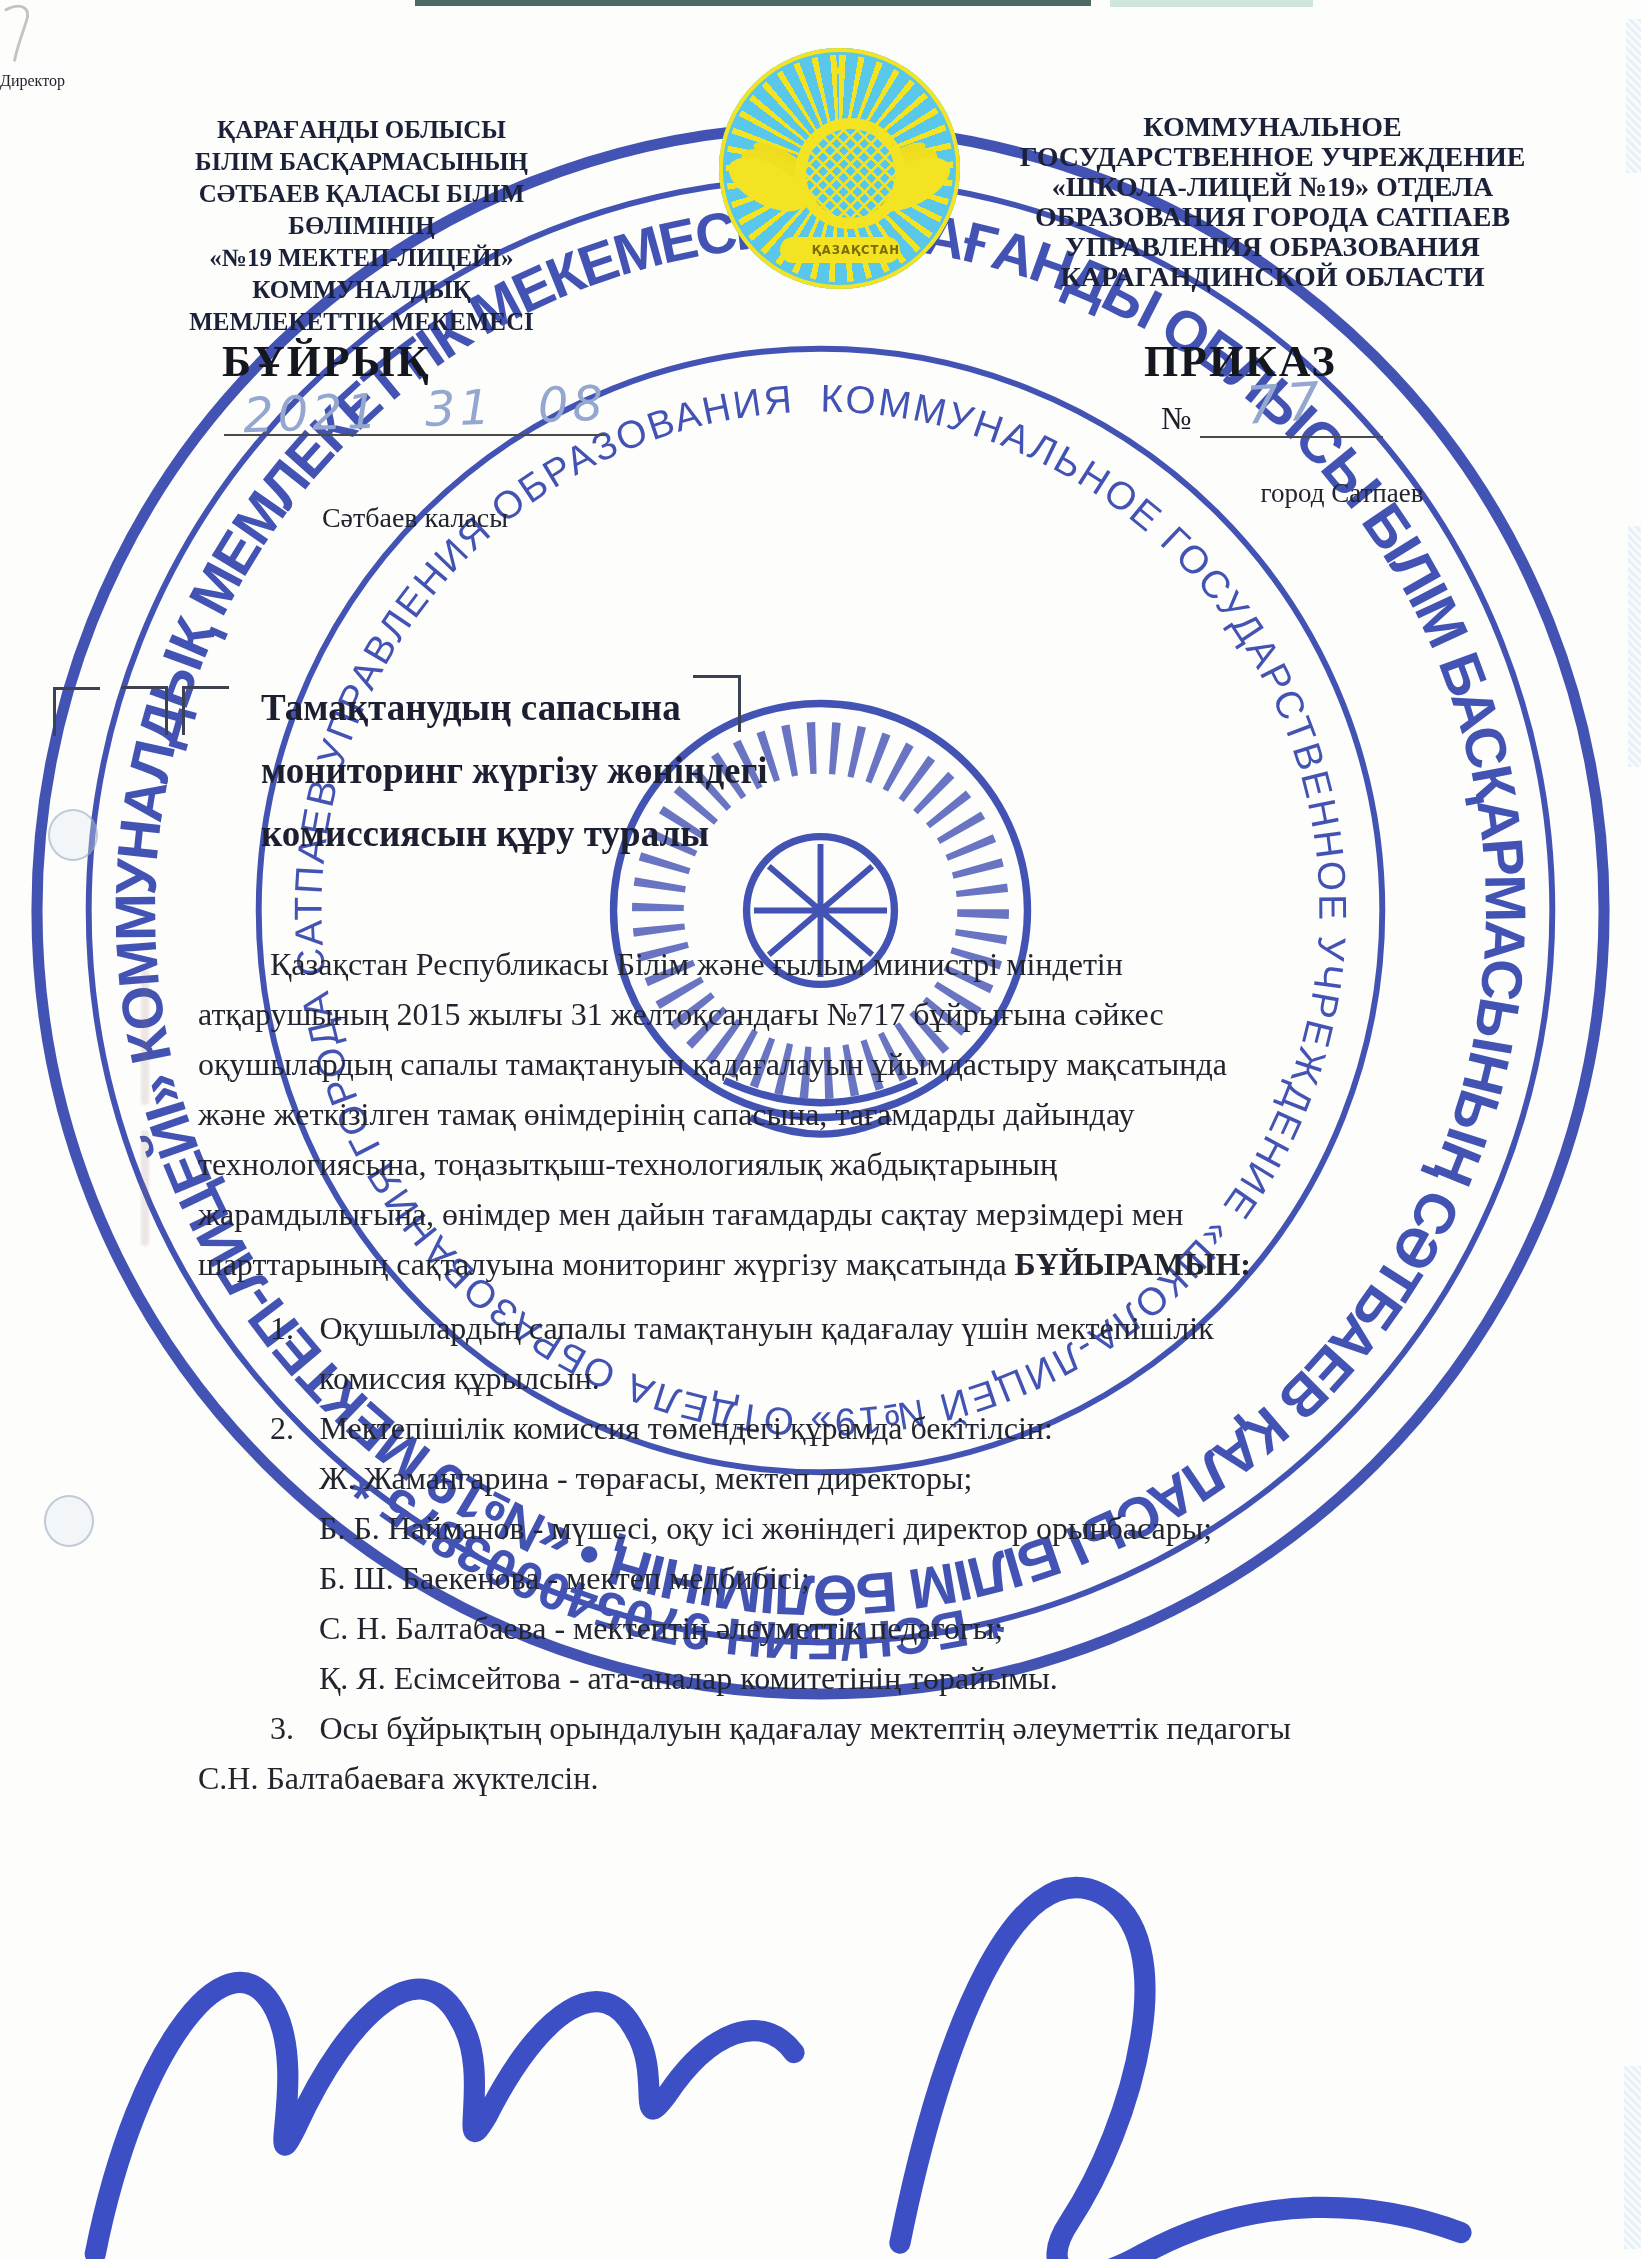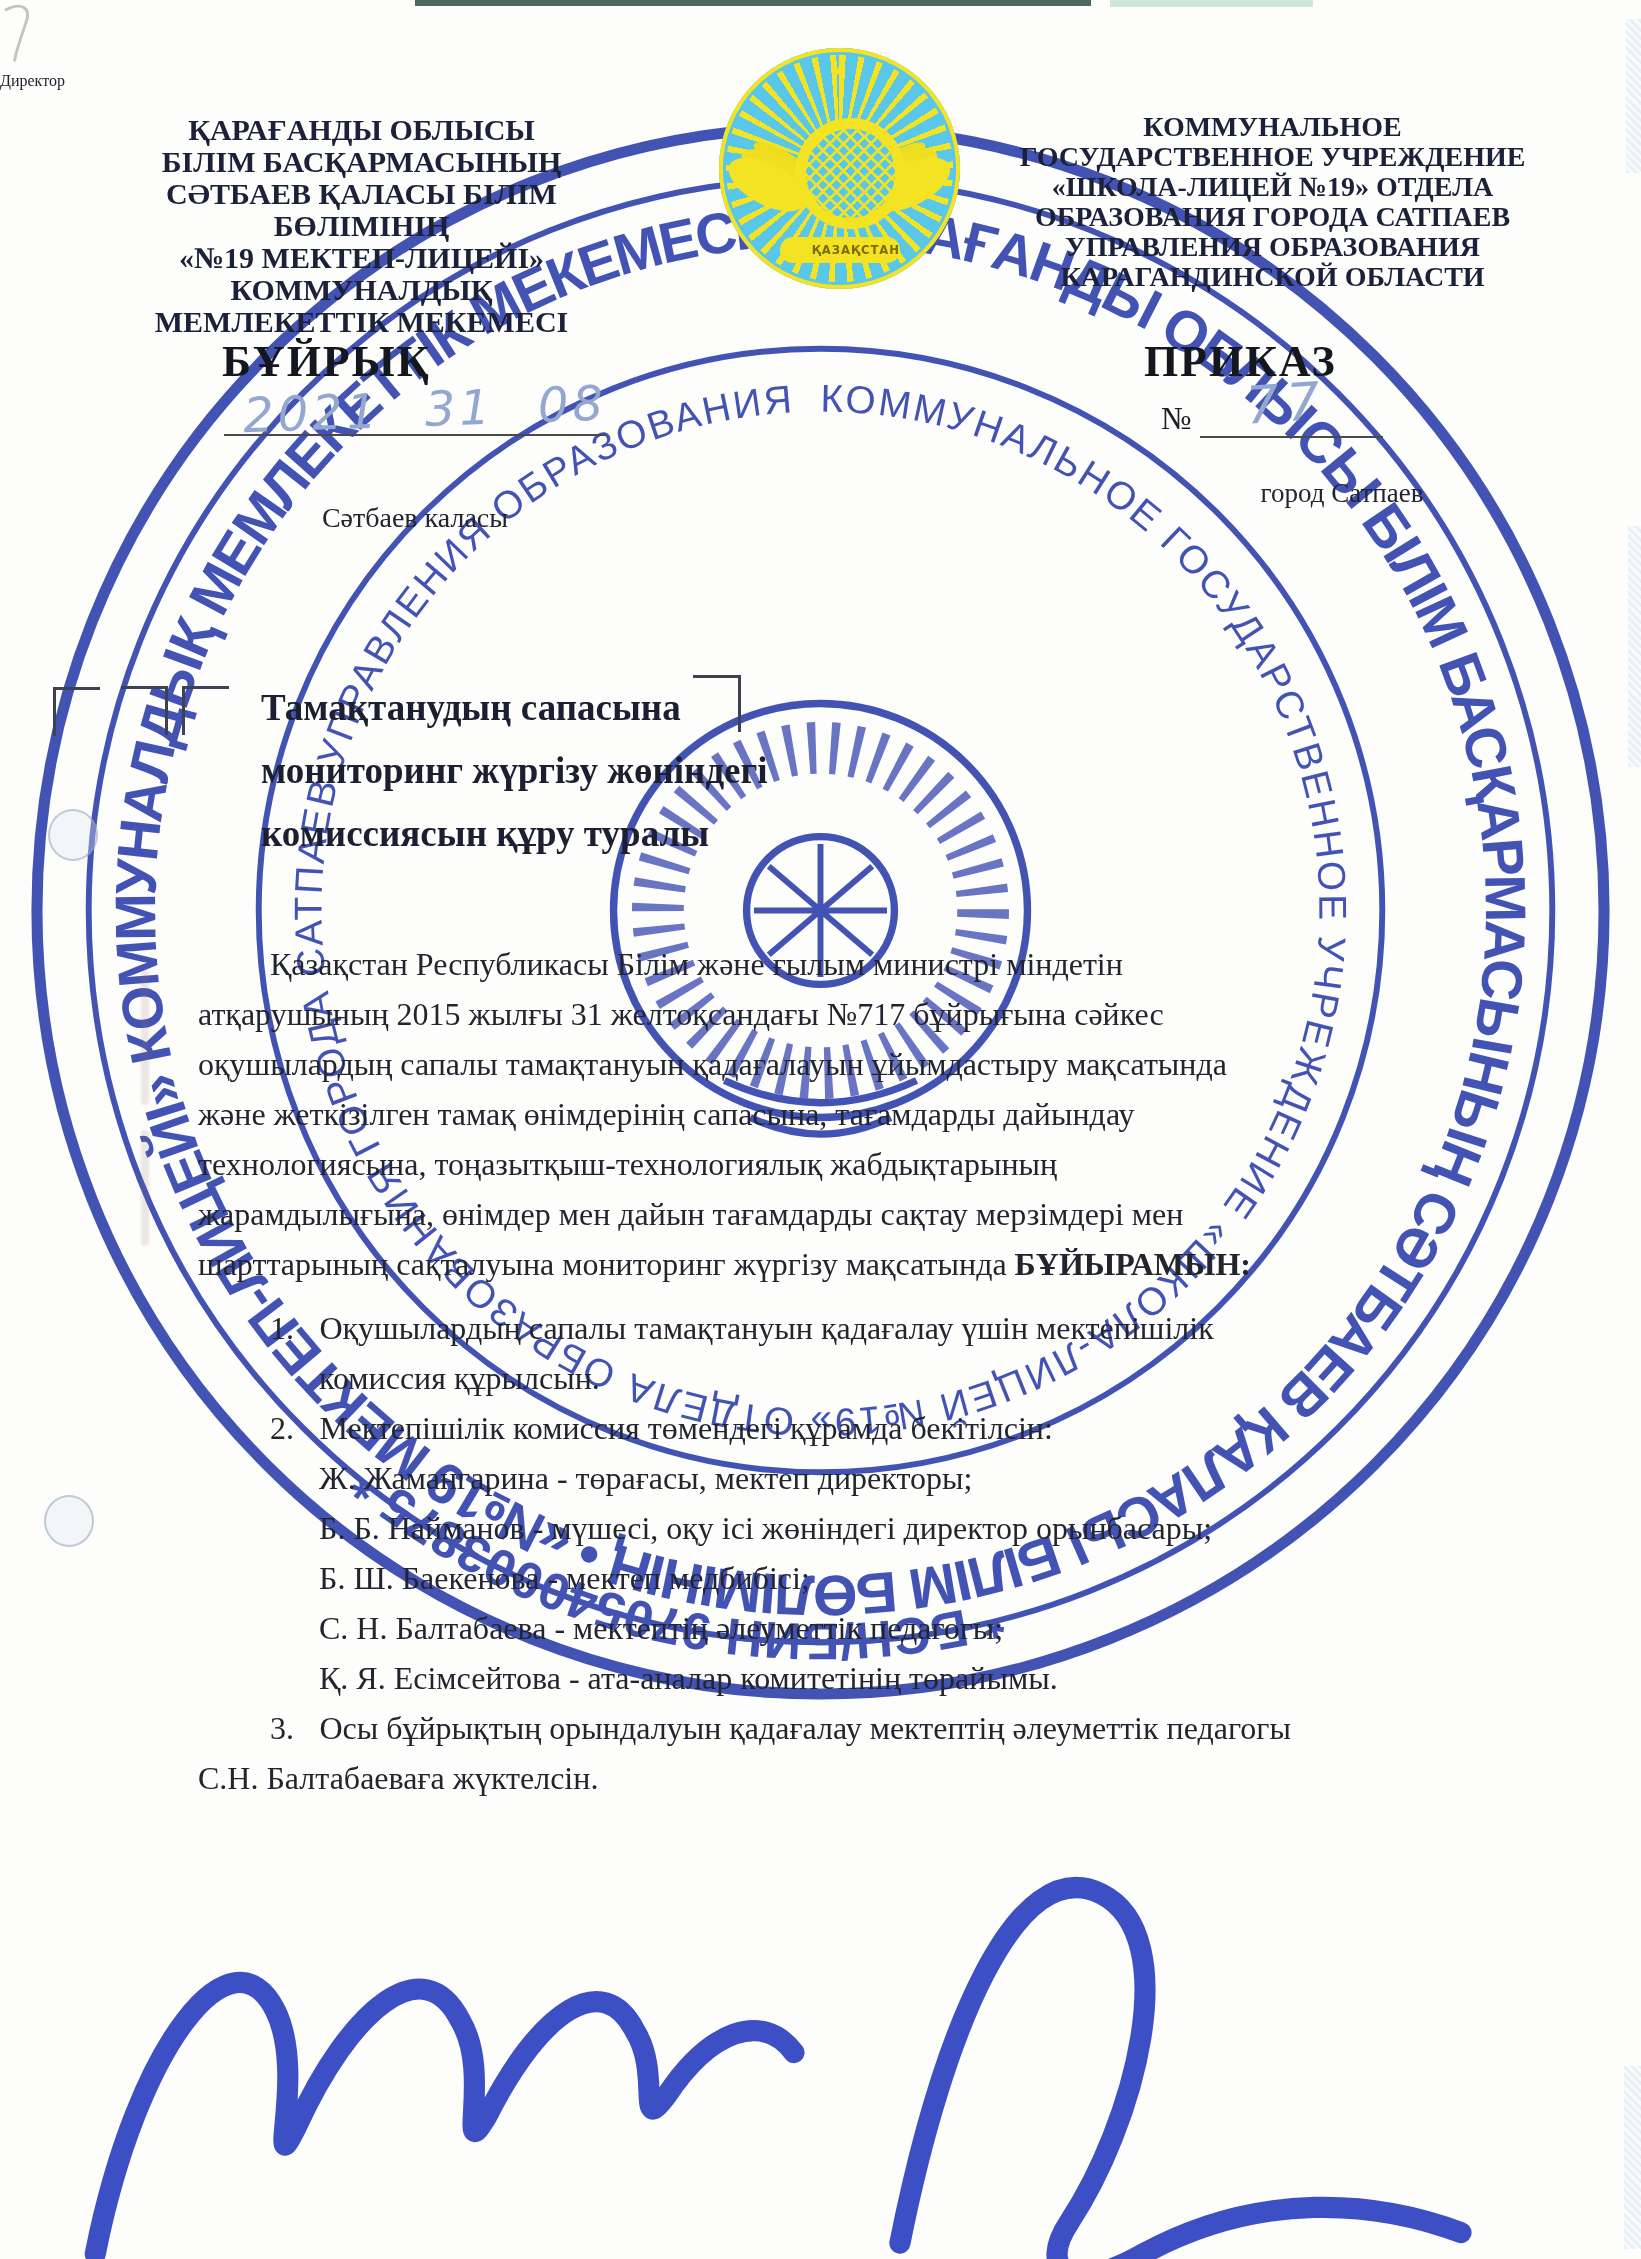--- a/index.html
+++ b/index.html
@@ -15,21 +15,21 @@
   .smudge{position:absolute;background:rgba(150,110,110,.16);border-radius:3.9px;filter:blur(1px);}
   .hole{position:absolute;width:46px;height:48px;border:2.9px solid rgba(140,155,180,.5);
         border-radius:50%;background:rgba(224,231,240,.35);}
   
   .cm{position:absolute;width:44px;height:46px;}
   .cm.tl{border-top:3.9px solid #3c4254;border-left:3.9px solid #3c4254;}
   .cm.tr{border-top:3.9px solid #3c4254;border-right:3.9px solid #3c4254;}
   
   .hdr{position:absolute;text-align:center;font-weight:bold;color:#1a2138;}
   .hdr span{display:block;}
-  .hdr-left{left:124px;top:114px;width:475px;font-size:30px;line-height:32px;}
+  .hdr-left{left:124px;top:114px;width:475px;font-size:25px;line-height:32px;}
   .hdr-right{left:983px;top:112px;width:579px;font-size:28px;line-height:30px;}
   
   .emblem{position:absolute;left:719px;top:48px;width:241px;height:241px;}
   .emblem-disc{position:absolute;inset:0;border-radius:50%;
     background:repeating-conic-gradient(#f3e322 0deg 3.2deg,#58c7e9 3.2deg 9.6deg);
     box-shadow:inset 0 0 0 3.9px #f3e322, inset 0 0 0 6.8px #58c7e9;}
   .emblem-wing{position:absolute;width:85px;height:41px;background:#f3e322;border-radius:50%;
     box-shadow:0 -15.4px 0 -5.8px #f0df20, 0 -29px 0 -11.6px #eedd1e;}
   .wing-l{left:5.8px;top:116px;transform:rotate(28deg);}
   .wing-r{right:5.8px;top:116px;transform:rotate(-28deg);}

